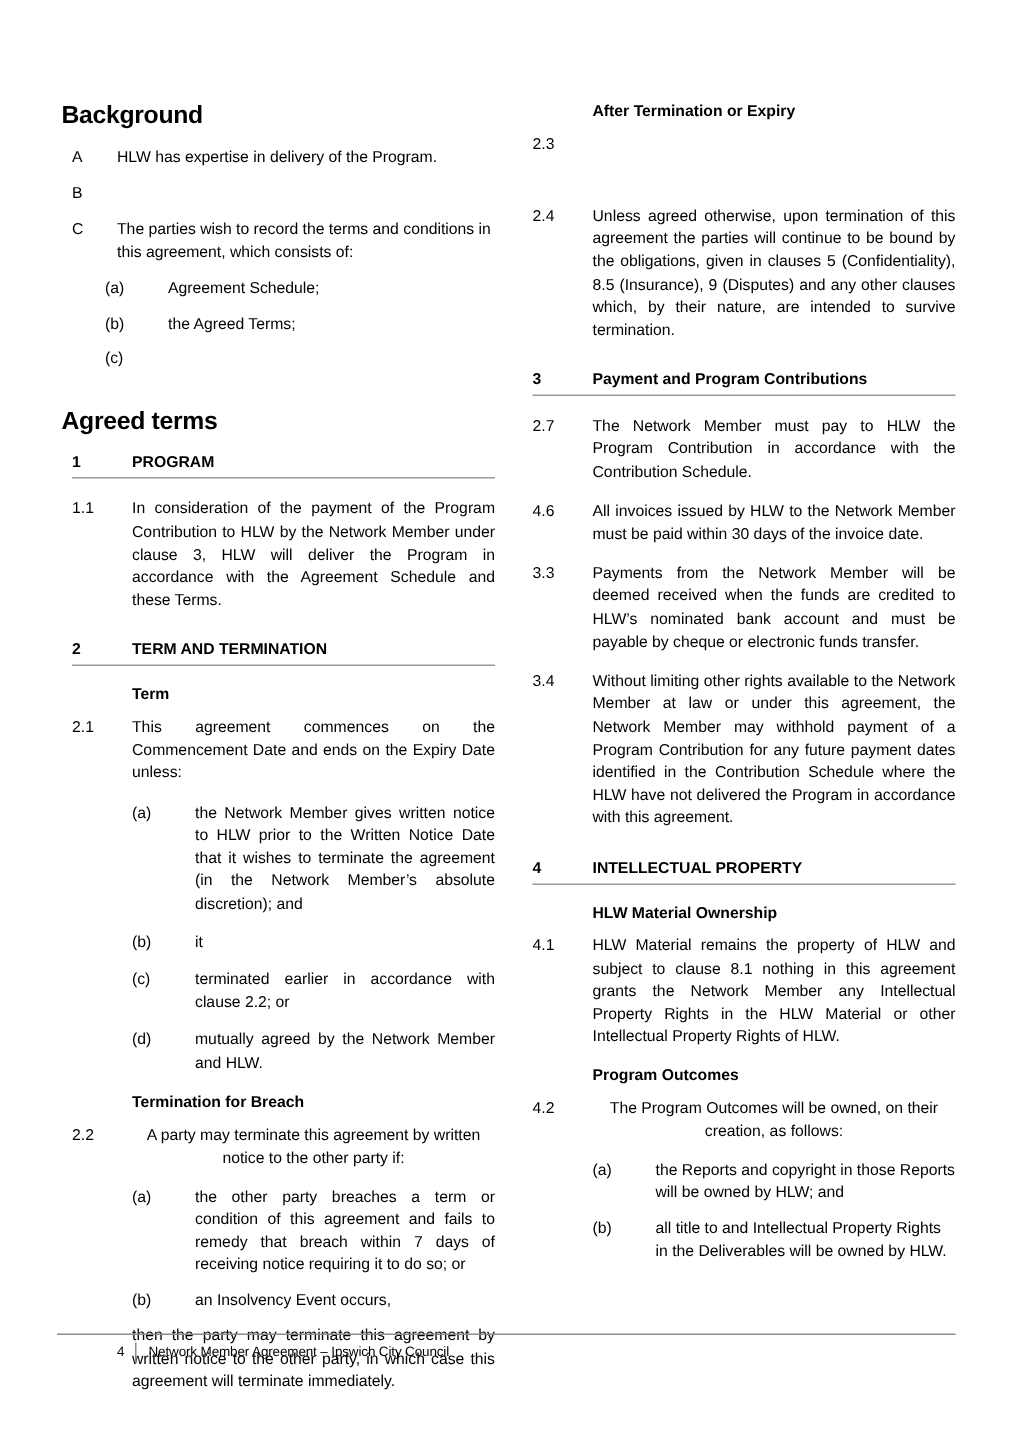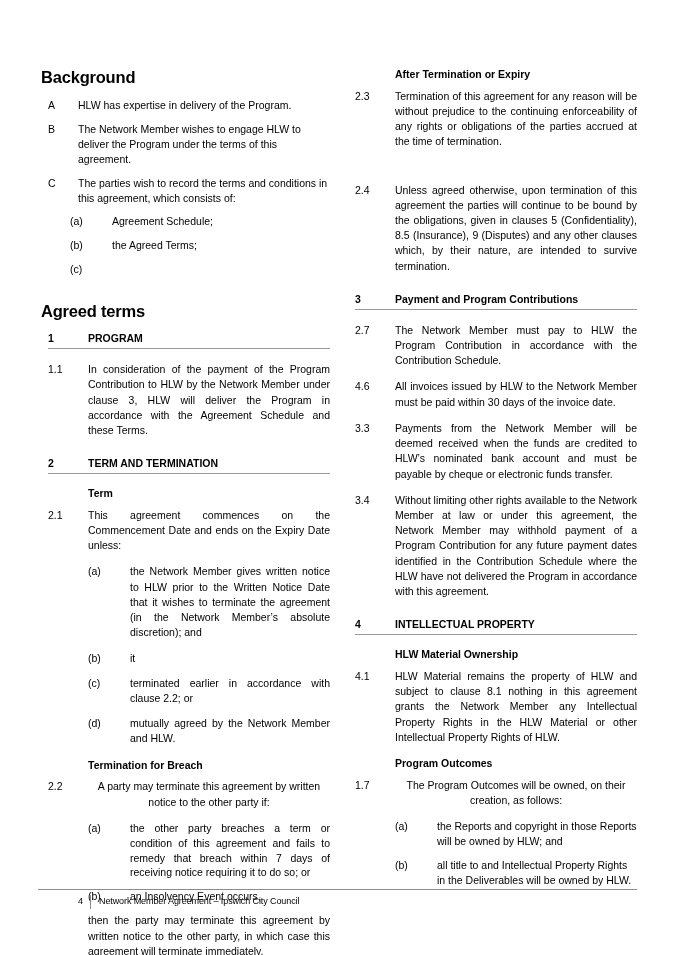--- a/index.html
+++ b/index.html
@@ -220,21 +220,20 @@
 
       <h1 class="doc-title">Background</h1>
 
       <div class="lettered">
         <div class="marker">A</div>
         <div class="body">HLW has expertise in delivery of the Program.</div>
       </div>
 
       <div class="lettered">
         <div class="marker">B</div>
-        <div class="body">The Network Member wishes to engage HLW to deliver the Program under the terms of this agreement.</div>
       </div>
 
       <div class="lettered">
         <div class="marker">C</div>
         <div class="body">The parties wish to record the terms and conditions in this agreement, which consists of:</div>
       </div>
 
       <div class="alpha-narrow">
         <div class="marker">(a)</div>
         <div class="body">Agreement Schedule;</div>
@@ -309,21 +308,20 @@
       <div class="cont">then the party may terminate this agreement by written notice to the other party, in which case this agreement will terminate immediately.</div>
 
     </div>
 
     <div class="col col-right">
 
       <div class="sub-head tight">After Termination or Expiry</div>
 
       <div class="clause">
         <div class="num">2.3</div>
-        <div class="body">Termination of this agreement for any reason will be without prejudice to the continuing enforceability of any rights or obligations of the parties accrued at the time of termination.</div>
       </div>
 
       <div style="height:22px"></div>
 
       <div class="clause">
         <div class="num">2.4</div>
         <div class="body">Unless agreed otherwise, upon termination of this agreement the parties will continue to be bound by the obligations, given in clauses 5 (Confidentiality),        8.5 (Insurance), 9 (Disputes) and any other clauses which, by their nature, are intended to survive termination.</div>
       </div>
 
       <div class="sec-head sec-top-gap">
@@ -358,21 +356,21 @@
       <div class="sub-head tight">HLW Material Ownership</div>
 
       <div class="clause">
         <div class="num">4.1</div>
         <div class="body">HLW Material remains the property of HLW and subject to clause 8.1 nothing in this agreement grants the Network Member any Intellectual Property Rights in the HLW Material or other Intellectual Property Rights of HLW.</div>
       </div>
 
       <div class="sub-head spaced">Program Outcomes</div>
 
       <div class="clause">
-        <div class="num">1.7</div>
+        <div class="num">4.2</div>
         <div class="body flush">The Program Outcomes will be owned, on their creation, as follows:</div>
       </div>
 
       <div class="alpha-narrow" style="padding-left:50px;">
         <div class="marker">(a)</div>
         <div class="body">the Reports and copyright in those Reports will be owned by HLW; and</div>
       </div>
       <div class="alpha-narrow" style="padding-left:50px;">
         <div class="marker">(b)</div>
         <div class="body">all title to and Intellectual Property Rights in the Deliverables will be owned by HLW.</div>

